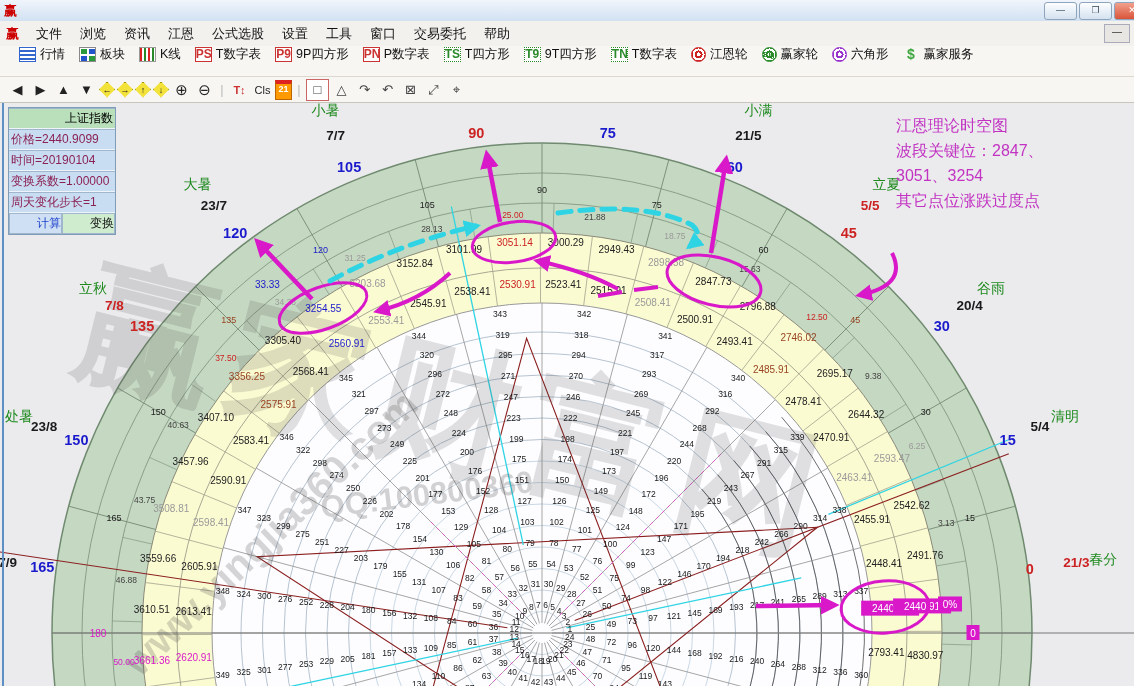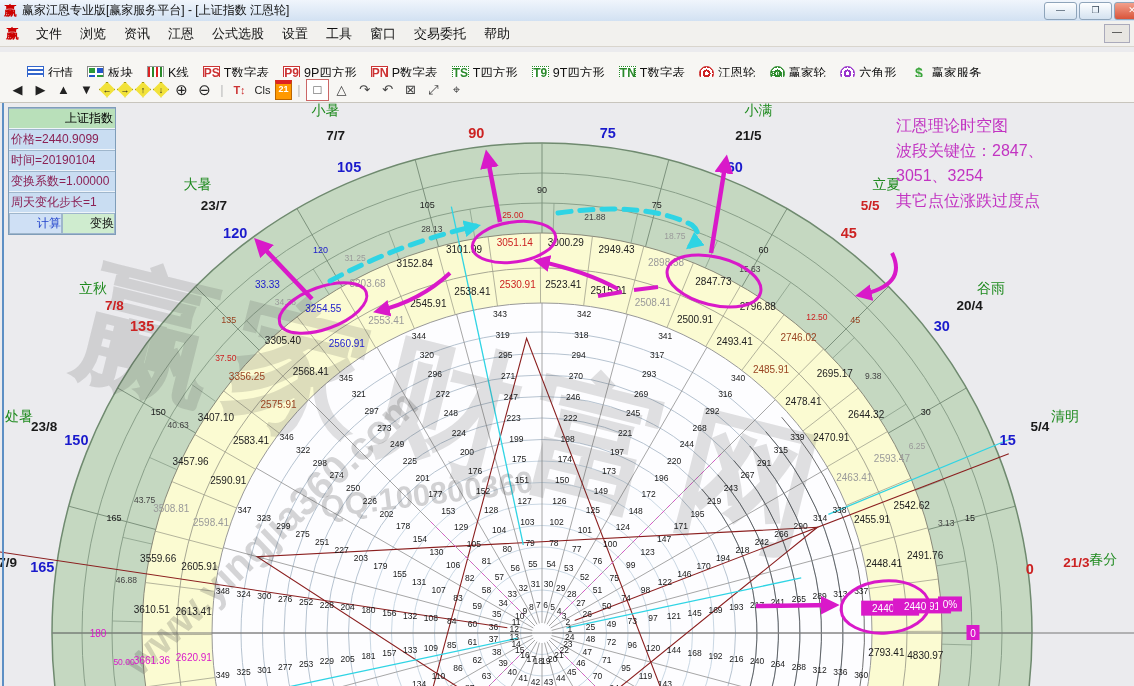--- a/index.html
+++ b/index.html
@@ -14,22 +14,22 @@
   .wbtn{width:31px;height:16px;border:1px solid #8ea4ba;border-radius:3px;
     background:linear-gradient(#fdfeff,#d4e2f0);margin-left:2px;font-size:9px;line-height:14px;
     text-align:center;color:#345;}
   .wbtn.close{background:linear-gradient(#f2a08c,#d9543a);color:#fff;width:34px;margin-right:-16px;}
   .menubar{position:absolute;left:0;top:21px;width:1134px;height:25px;background:#f2f1ee;
     border-bottom:1px solid #d9d5cd;display:flex;align-items:center;font-size:13px;color:#111;}
   .menu-logo{color:#c00;font-weight:bold;padding:0 8px 0 6px;}
   .menu-item{padding:2px 9px;cursor:default;text-align:right;}
   .mdi-min{position:absolute;right:4px;top:3px;width:24px;height:17px;border:1px solid #aab;
     background:#e8e6e2;font-size:10px;line-height:14px;text-align:center;color:#333;}
-  .toolbar1{position:absolute;left:0;top:52px;width:1134px;height:31px;background:#f7f6f3;
-    border-bottom:1px solid #dcd8d0;display:flex;align-items:flex-end;font-size:12.5px;color:#111;padding-left:20px;box-sizing:border-box;}
+  .toolbar1{position:absolute;left:0;top:46px;width:1134px;height:31px;background:#f7f6f3;
+    border-bottom:1px solid #dcd8d0;display:flex;align-items:flex-start;font-size:12.5px;color:#111;padding-left:12px;box-sizing:border-box;}
   .tb1{display:flex;align-items:center;gap:4px;padding:0 7px;cursor:default;}
   .tbicon{width:17px;height:15px;display:inline-block;box-sizing:border-box;font-size:12px;font-weight:bold;
     text-align:center;line-height:13px;}
   .i-grid{background:repeating-linear-gradient(#fff 0 2px,#36c 2px 4px),#fff;border:1px solid #36c;}
   .i-blocks{background:
     linear-gradient(#2a9a3a,#2a9a3a) 1px 1px/6px 5px no-repeat,
     linear-gradient(#2255cc,#2255cc) 9px 1px/6px 5px no-repeat,
     linear-gradient(#2255cc,#2255cc) 1px 8px/6px 5px no-repeat,
     linear-gradient(#2a9a3a,#2a9a3a) 9px 8px/6px 5px no-repeat,#fff;border:1px solid #888;}
   .i-kline{background:repeating-linear-gradient(90deg,#d22 0 2px,#fff 2px 4px,#2a8a2a 4px 6px,#fff 6px 8px);border:1px solid #999;}
@@ -64,21 +64,20 @@
     border:1px solid #9fb6cc;cursor:default;white-space:nowrap;overflow:hidden;padding-left:27px;}
   .pbtn.s{background:#cfeccf;color:#111;}
   .note{position:absolute;right:6px;top:10px;width:232px;color:#c233c2;font-size:16px;line-height:25px;margin-left:24px;}
   svg text{font-family:"Liberation Sans","DejaVu Sans",sans-serif;}
 </style>
 </head>
 <body>
 
 <div class="titlebar">
   <span class="logo">赢</span>
-  <span>赢家江恩专业版[赢家服务平台] - [上证指数 江恩轮]</span>
   <div class="winbtns">
     <div class="wbtn">—</div>
     <div class="wbtn">❐</div>
     <div class="wbtn close">✕</div>
   </div>
 </div>
 <div class="menubar">
   <span class="menu-logo">赢</span>
   <span style="display:flex">
       <span class="menu-item">文件</span>

